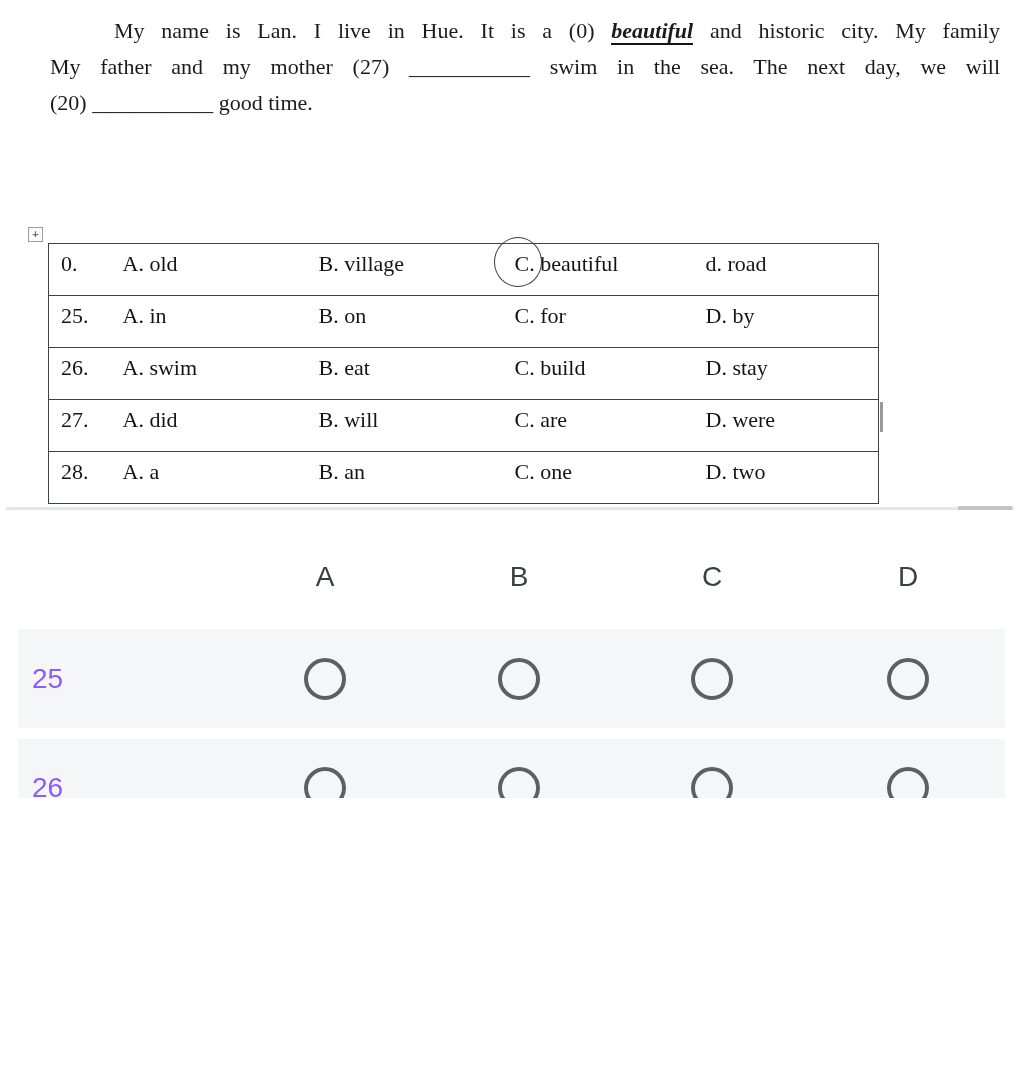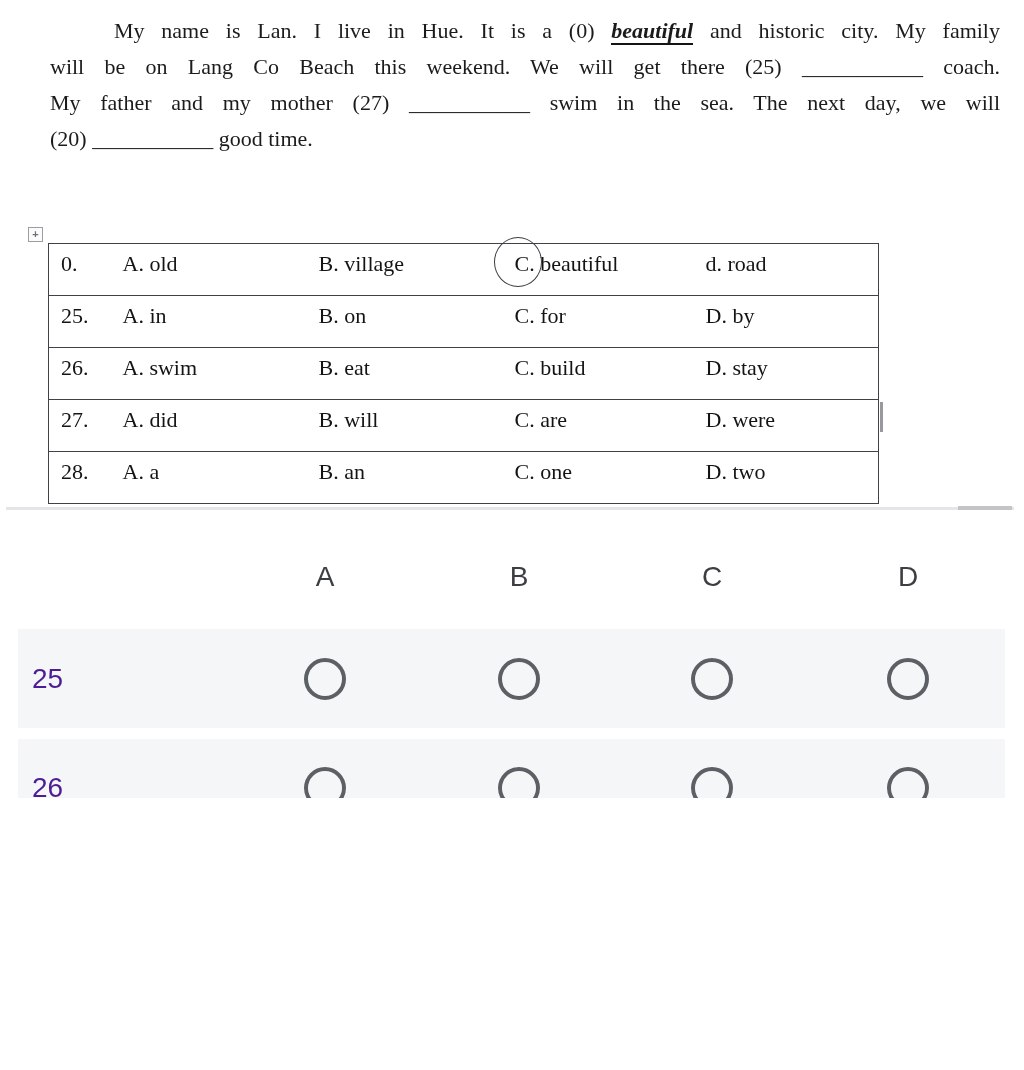--- a/index.html
+++ b/index.html
@@ -38,40 +38,39 @@
   .scroll-dash { position:absolute; left:958px; top:506px; width:54px; height:4px; background:#c2c4c7; }
 
   
   .grid-header { position:absolute; left:18px; top:561px; width:987px; height:32px;
     font-family:"Liberation Sans", sans-serif; color:#3b3e42; }
   .col-letter { position:absolute; top:0; transform:translateX(-50%);
     font-size:28px; line-height:32px; }
   .col-a { left:307px; } .col-b { left:501px; } .col-c { left:694px; } .col-d { left:890px; }
 
   .band { position:absolute; left:18px; width:987px; background:#f5f6f8;
-    font-family:"Liberation Sans", sans-serif; color:#4c1d95; }
+    font-family:"Liberation Sans", sans-serif; color:#8b5cf6; }
   .band-1 { top:629px; height:99px; }
   .band-2 { top:739px; height:98px;text-align:right; }
   .band-3 { top:848px; height:97px; }
   .band-4 { top:902px; height:97px;text-decoration:underline; }
   .row-label { position:absolute; left:14px; top:50%; transform:translateY(-50%);
     font-size:28px; }
   .radio { position:absolute; top:50%; width:34px; height:34px;
     border:4px solid #5c6065; border-radius:50%; background:transparent;
     transform:translate(-50%,-50%); box-sizing:content-box; cursor:pointer; }
   .r-a { left:307px; } .r-b { left:501px; } .r-c { left:694px; } .r-d { left:890px; }
 </style>
 </head>
 <body>
 
 <div class="page">
 
   <div class="passage">
     <div class="pline first"><span>My name is Lan. I live in Hue. It is a (0) </span><span class="hl">beautiful</span><span> and historic city. My family</span></div>
-    <div class="pline">will be on Lang Co Beach this weekend. We will get there (25) ___________ coach.</div>
     <div class="pline">My father and my mother (27) ___________ swim in the sea. The next day, we will</div>
     <div class="pline last">(20) ___________ good time.</div>
   </div>
 
   <div class="table-handle">+</div>
 
   <table class="opts">
     <colgroup>
       <col style="width:62px">
         <col style="width:196px">

